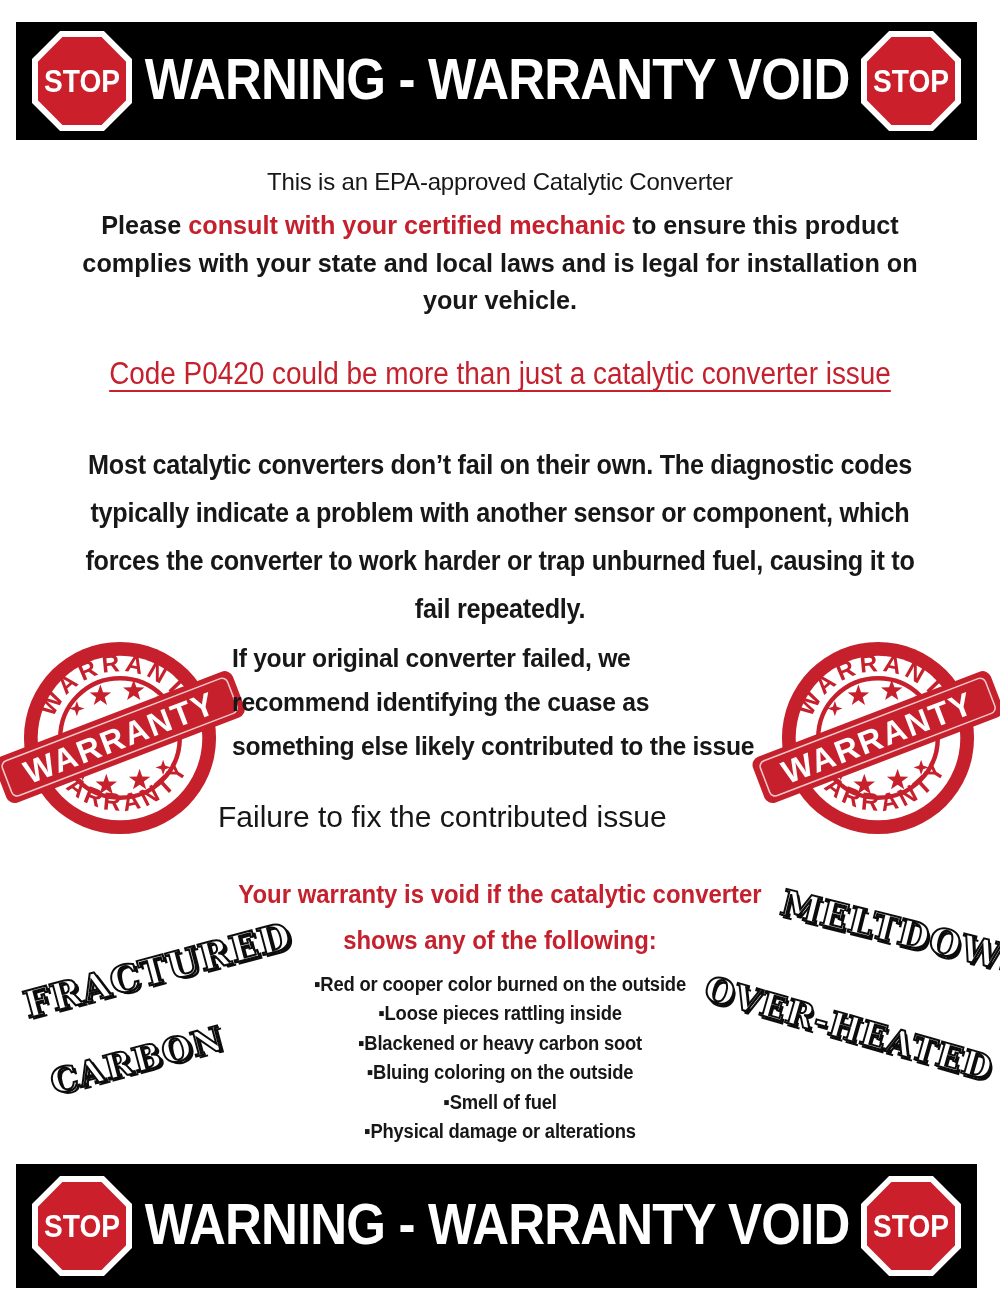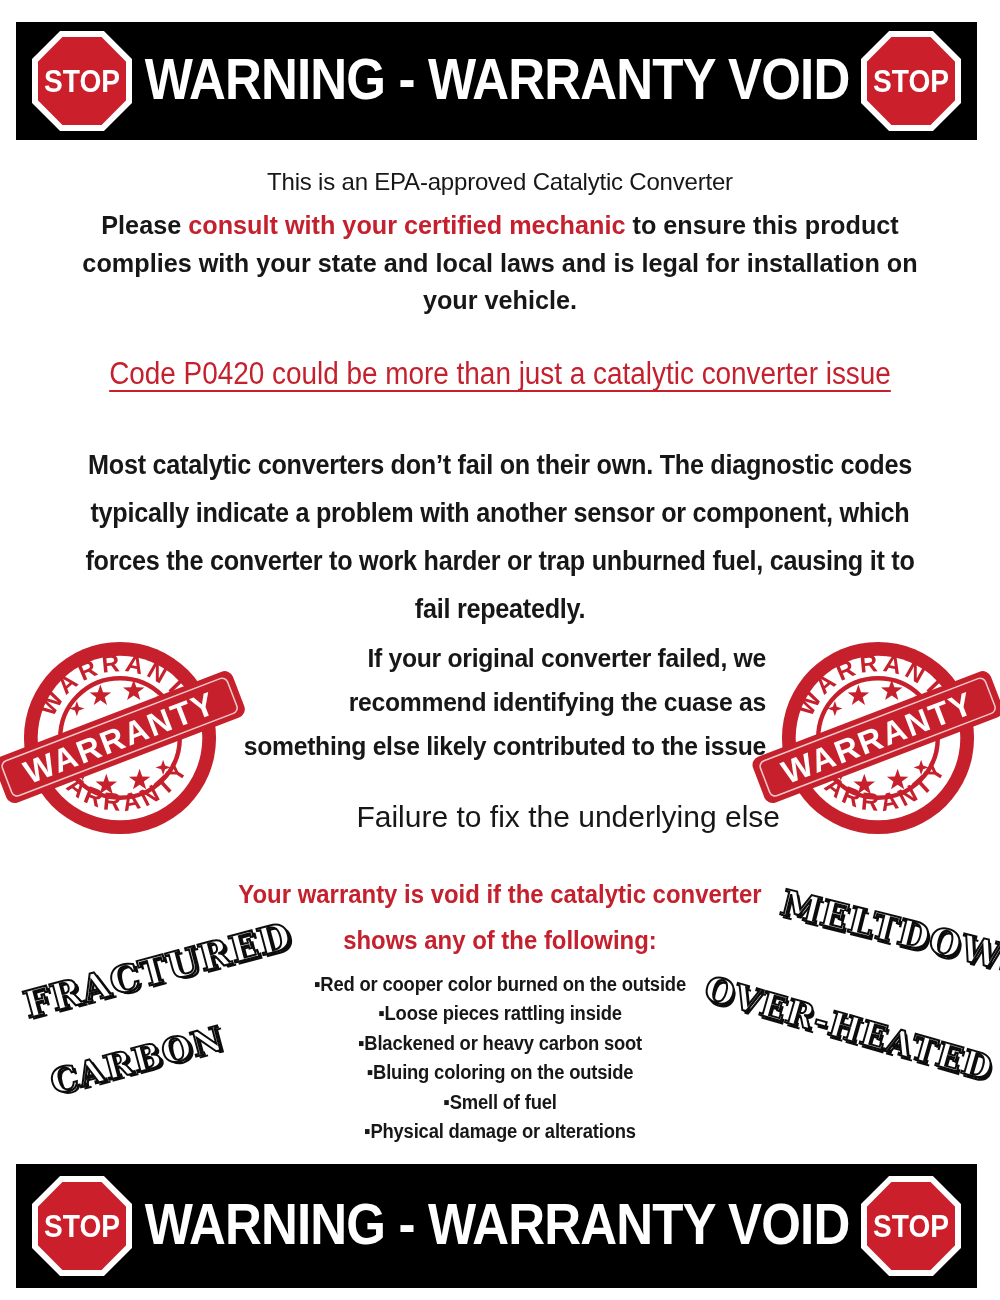--- a/index.html
+++ b/index.html
@@ -37,21 +37,21 @@
 
   .diag { top: 441px; font-size: 28px; font-weight: 700; line-height: 1.72;
           transform: scaleX(0.9); transform-origin: 50% 0; letter-spacing: -0.3px; }
 
   
   .mid { position: absolute; top: 628px; left: 0; right: 0; height: 230px; display: flex; align-items: flex-start; }
   .stamp-box { flex: 0 0 196px; height: 196px; margin-top: 12px; }
   .stamp-box.left { margin-left: 22px; }
   .stamp-box.right { margin-right: 24px; }
   .stamp-svg { width: 196px; height: 196px; overflow: visible; }
-  .mid-text { flex: 1 1 auto; text-align: right; padding-top: 8px; }
+  .mid-text { flex: 1 1 auto; text-align: left; padding-top: 8px; }
   .cause { font-size: 26px; font-weight: 700; line-height: 1.7; transform: scaleX(0.95); transform-origin: 50% 0; letter-spacing: -0.3px; }
   .failure { margin-top: 27px; font-size: 30px; font-weight: 400; line-height: 1.43; }
 
   .arc-word { font-family: "Liberation Sans", sans-serif; font-weight: 700; font-size: 25px;
               fill: #c5202c; letter-spacing: 4px; }
   .ribbon-word { font-family: "Liberation Sans", sans-serif; font-weight: 700; font-size: 33px;
                  fill: #ffffff; letter-spacing: 2px; text-anchor: middle; }
 
   .void-warning { top: 872px; font-size: 26px; font-weight: 700; color: #c5202d; line-height: 1.75;
                   transform: scaleX(0.92); transform-origin: 50% 0; }
@@ -136,21 +136,21 @@
 
     <div class="mid-text">
       <div class="cause">
 
       <div class="line">If your original converter failed, we</div>
           <div class="line">recommend identifying the cuase as</div>
           <div class="line">something else likely contributed to the issue</div>
         </div>
       <div class="failure">
 
-      <div class="line">Failure to fix the underlying else</div>
+      <div class="line">Failure to fix the contributed issue</div>
         </div>
     </div>
 
     <div class="stamp-box right">
       <svg class="stamp-svg" viewBox="0 0 200 200">
         <circle cx="100" cy="100" r="98" fill="#c5202c"></circle>
         <circle cx="100" cy="100" r="84" fill="#ffffff"></circle>
         <circle cx="100" cy="100" r="61" fill="none" stroke="#c5202c" stroke-width="4.5"></circle>
         <text class="arc-word"><textPath href="#arc-top" startOffset="50%" text-anchor="middle">WARRANTY</textPath></text>
         <text class="arc-word"><textPath href="#arc-bottom" startOffset="50%" text-anchor="middle">WARRANTY</textPath></text>

